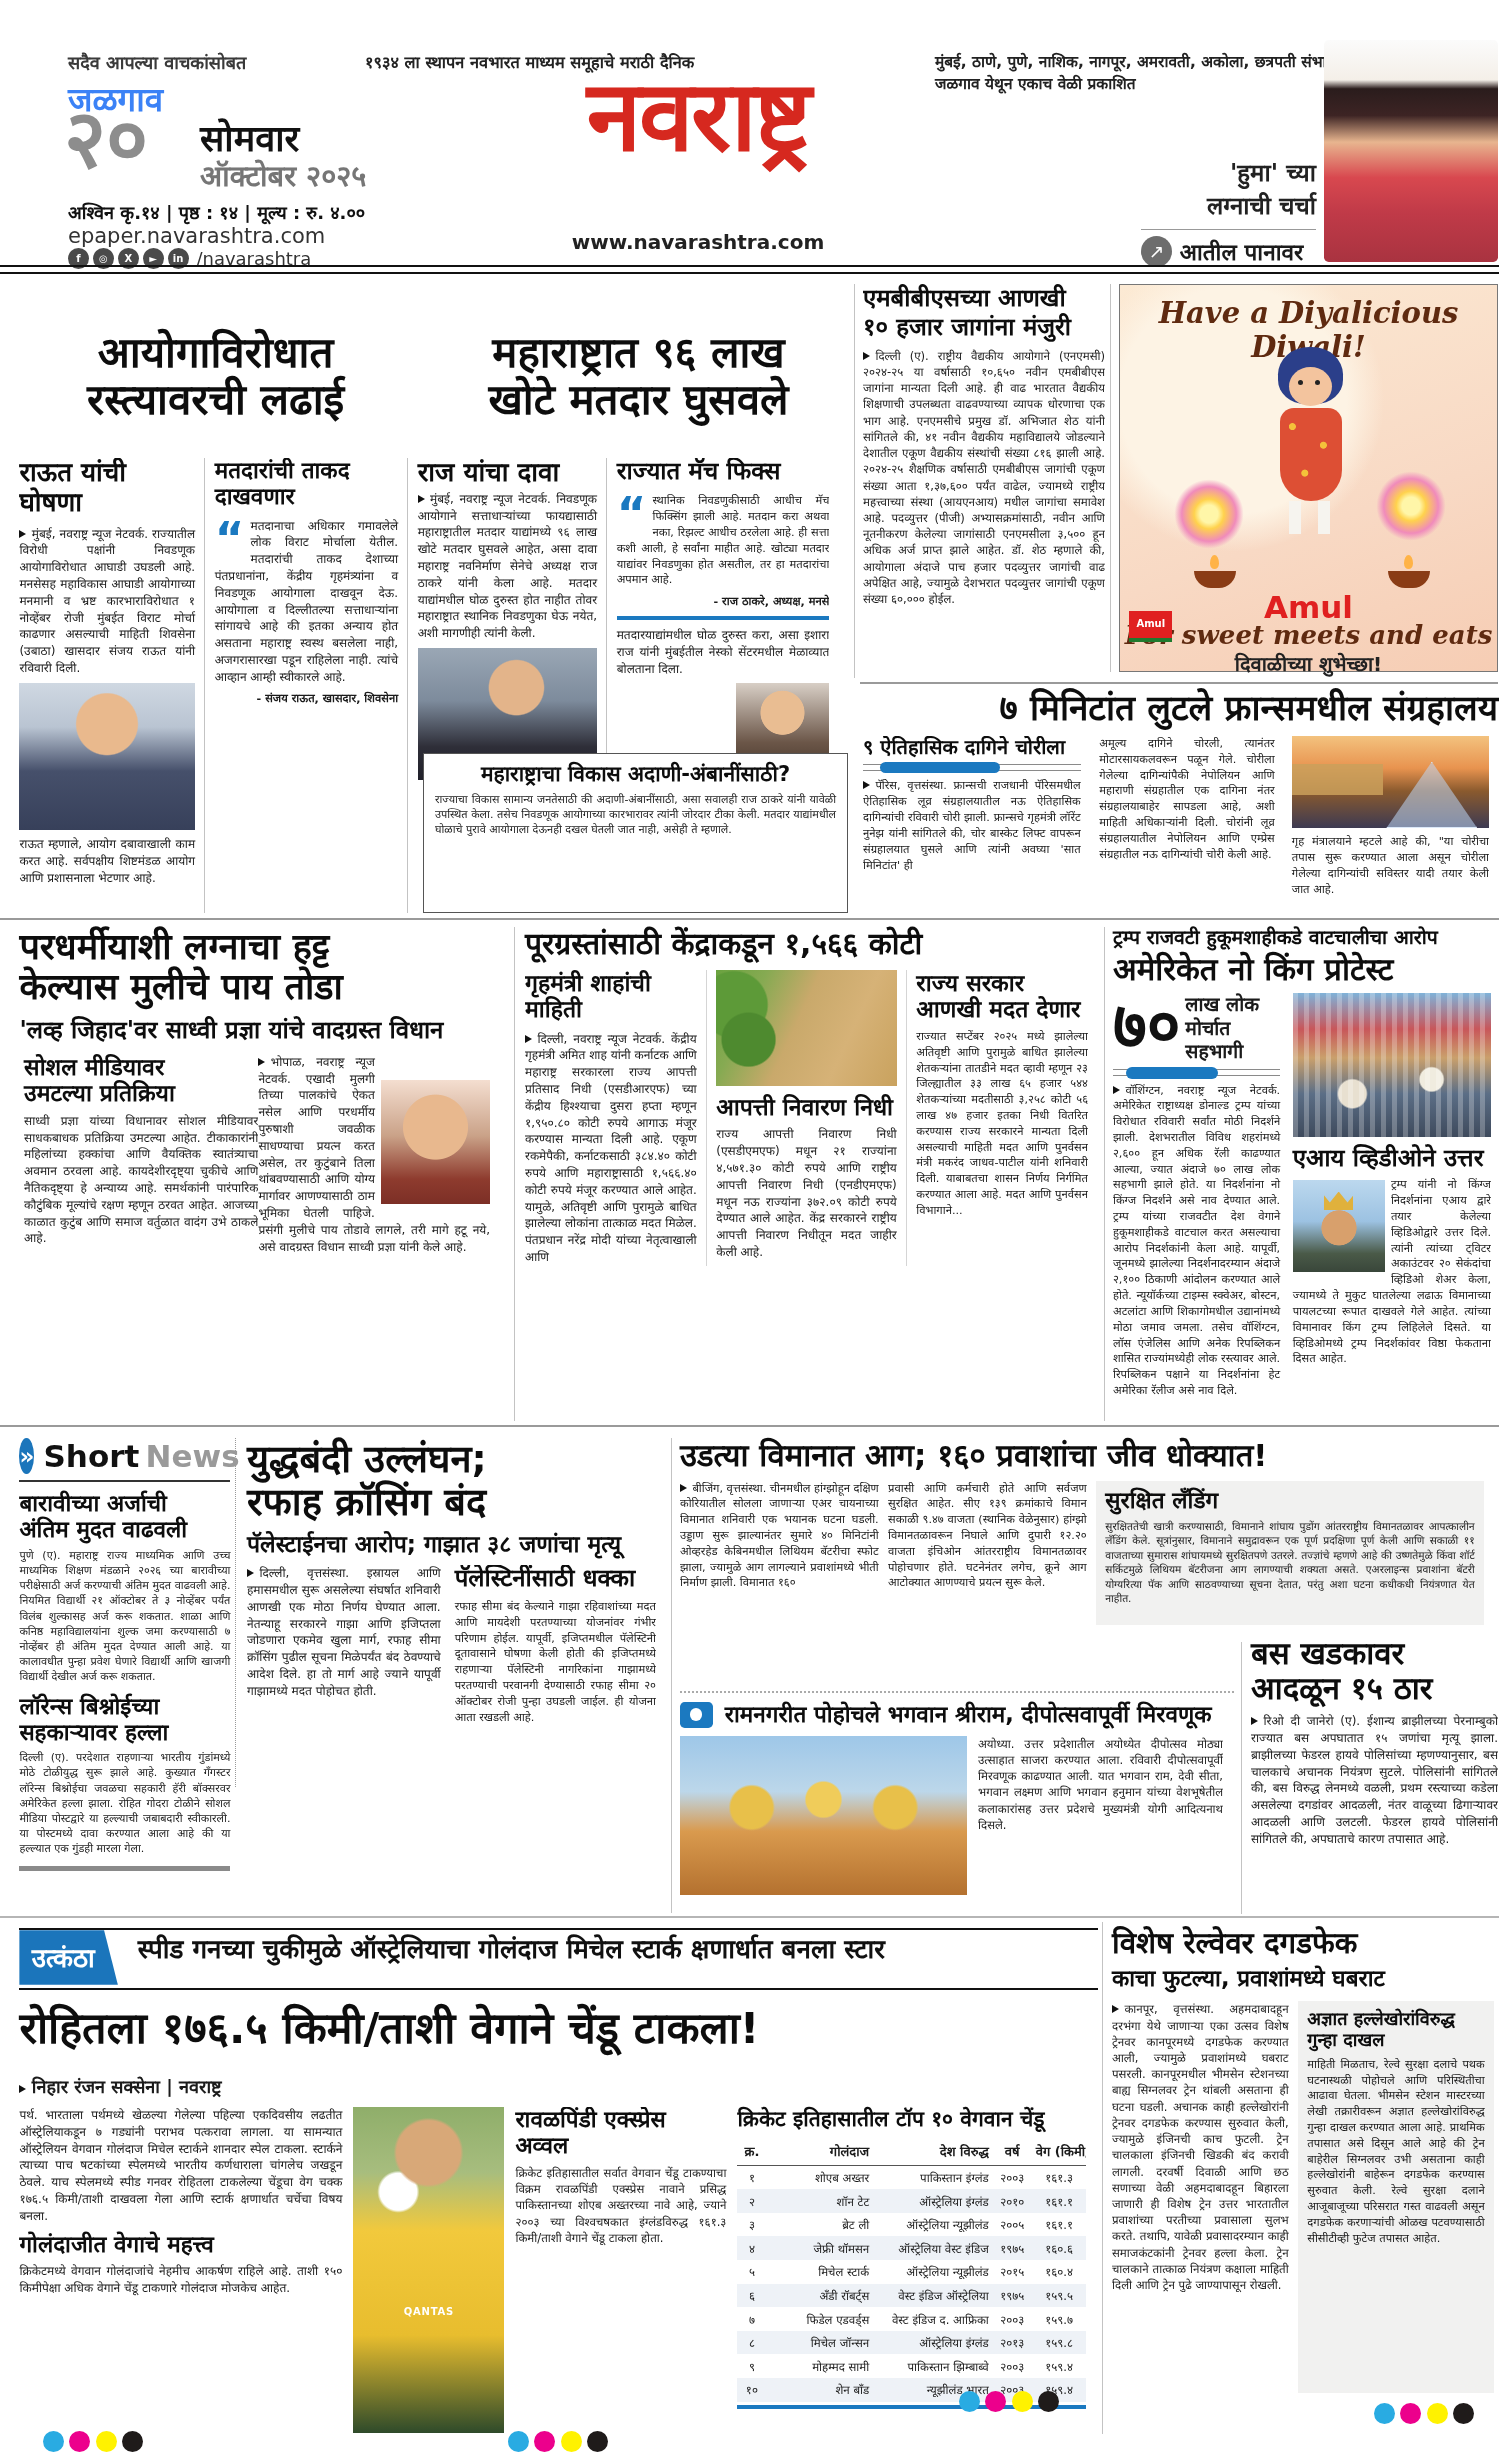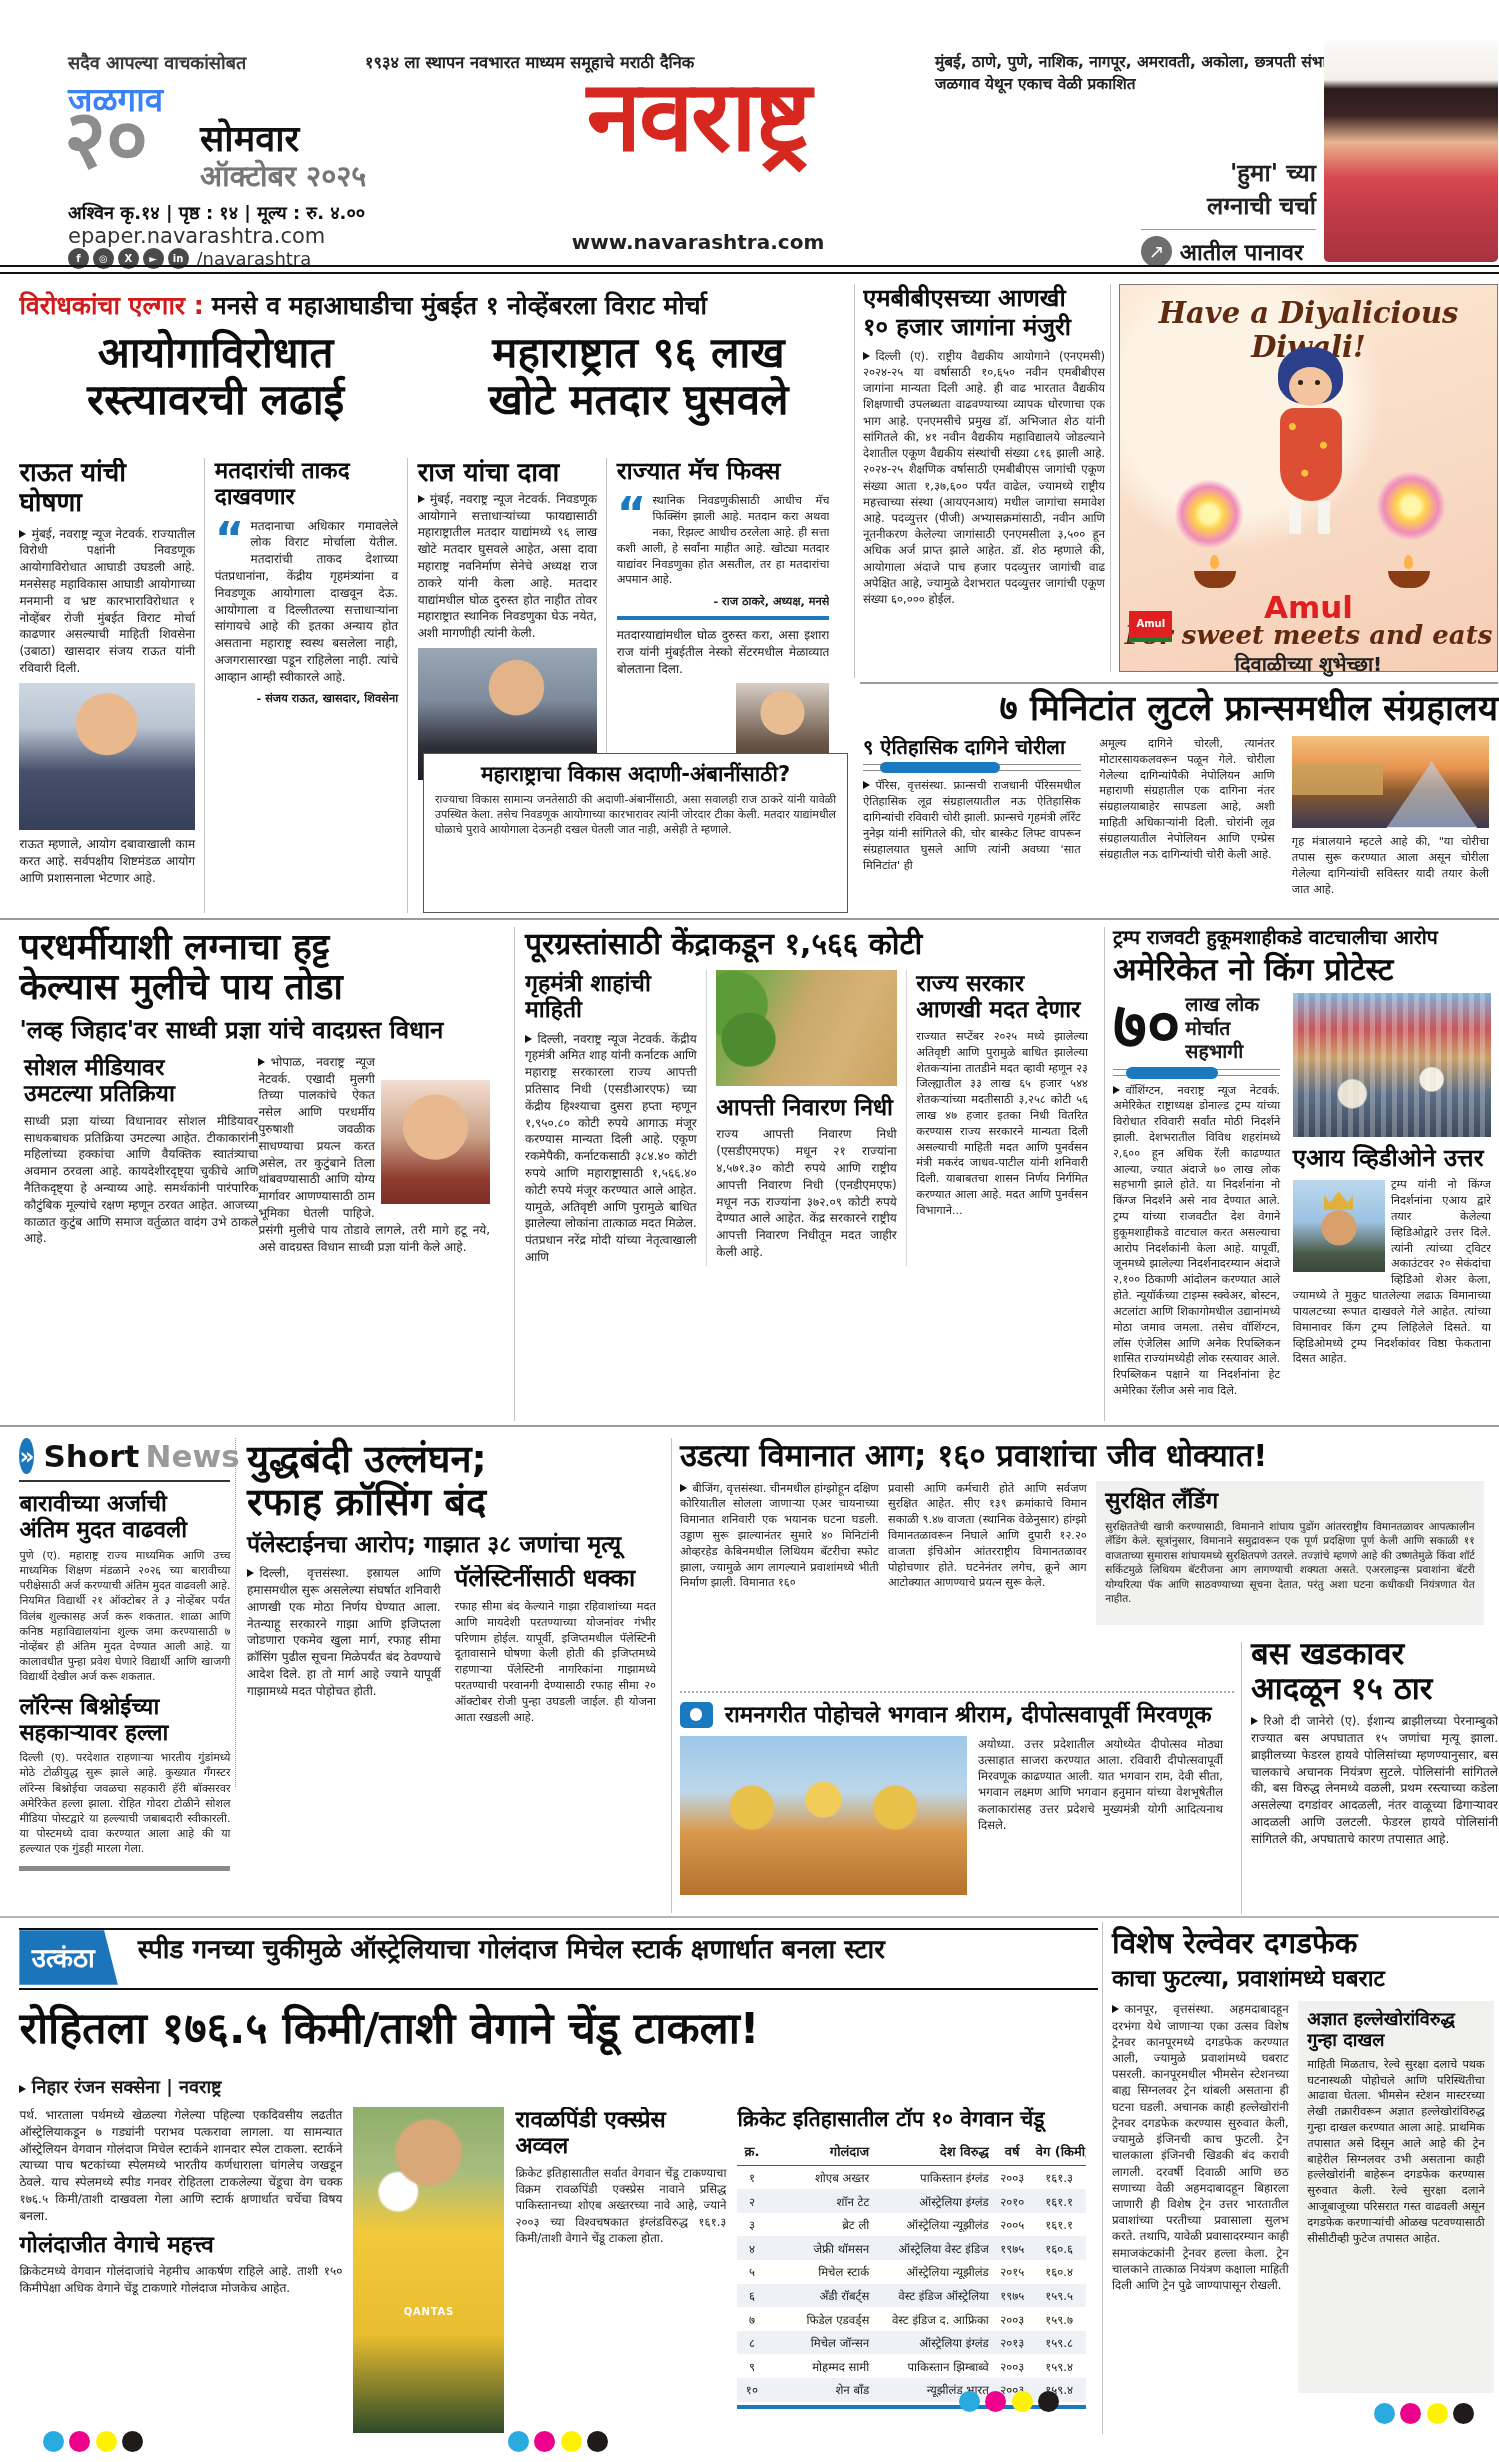--- a/index.html
+++ b/index.html
@@ -81,24 +81,20 @@
       <div style="display:flex;align-items:center;justify-content:flex-start;">
         <span class="promo-circle">↗</span>
         <span class="bold" style="font-size:22.5px;">आतील पानावर</span>
       </div>
     </div>
     <div class="abs" style="left:0;top:265px;width:1500px;height:2.3px;background:#111;"></div>
     <div class="abs" style="left:0;top:272px;width:1500px;height:2.3px;background:#111;"></div>
   </div>
 
   <div class="abs" style="left:0;top:278px;width:854px;height:638px;">
-    <div class="abs" style="left:19.4px;top:9.3px;font-size:25px;">
-      <span class="bold" style="color:#d11a1a;">विरोधकांचा एल्गार :</span>
-      <span class="bold" style="color:#111;">मनसे व महाआघाडीचा मुंबईत १ नोव्हेंबरला विराट मोर्चा</span>
-    </div>
     <div class="abs headline center" style="left:11.6px;top:51px;width:408px;font-size:42px;">
       <span>आयोगाविरोधात</span><br><span>रस्त्यावरची लढाई</span>
     </div>
     <div class="abs headline center" style="left:429px;top:51px;width:419px;font-size:42px;">
       <span>महाराष्ट्रात ९६ लाख</span><br><span>खोटे मतदार घुसवले</span>
     </div>
     <div class="abs" style="left:19.4px;top:180px;width:829px;height:455px;display:flex;">
       <div class="col" style="width:186px;padding-right:9.3px;border-right:0.8px solid #c3c3c3;">
         <div class="subhead" style="font-size:26px;margin-bottom:7.8px;">राऊत यांची घोषणा</div>
         <div class="body-txt"><span class="tri"></span><span>मुंबई, नवराष्ट्र न्यूज नेटवर्क. राज्यातील विरोधी पक्षांनी निवडणूक आयोगाविरोधात आघाडी उघडली आहे. मनसेसह महाविकास आघाडी आयोगाच्या मनमानी व भ्रष्ट कारभाराविरोधात १ नोव्हेंबर रोजी मुंबईत विराट मोर्चा काढणार असल्याची माहिती शिवसेना (उबाठा) खासदार संजय राऊत यांनी रविवारी दिली.</span></div>

